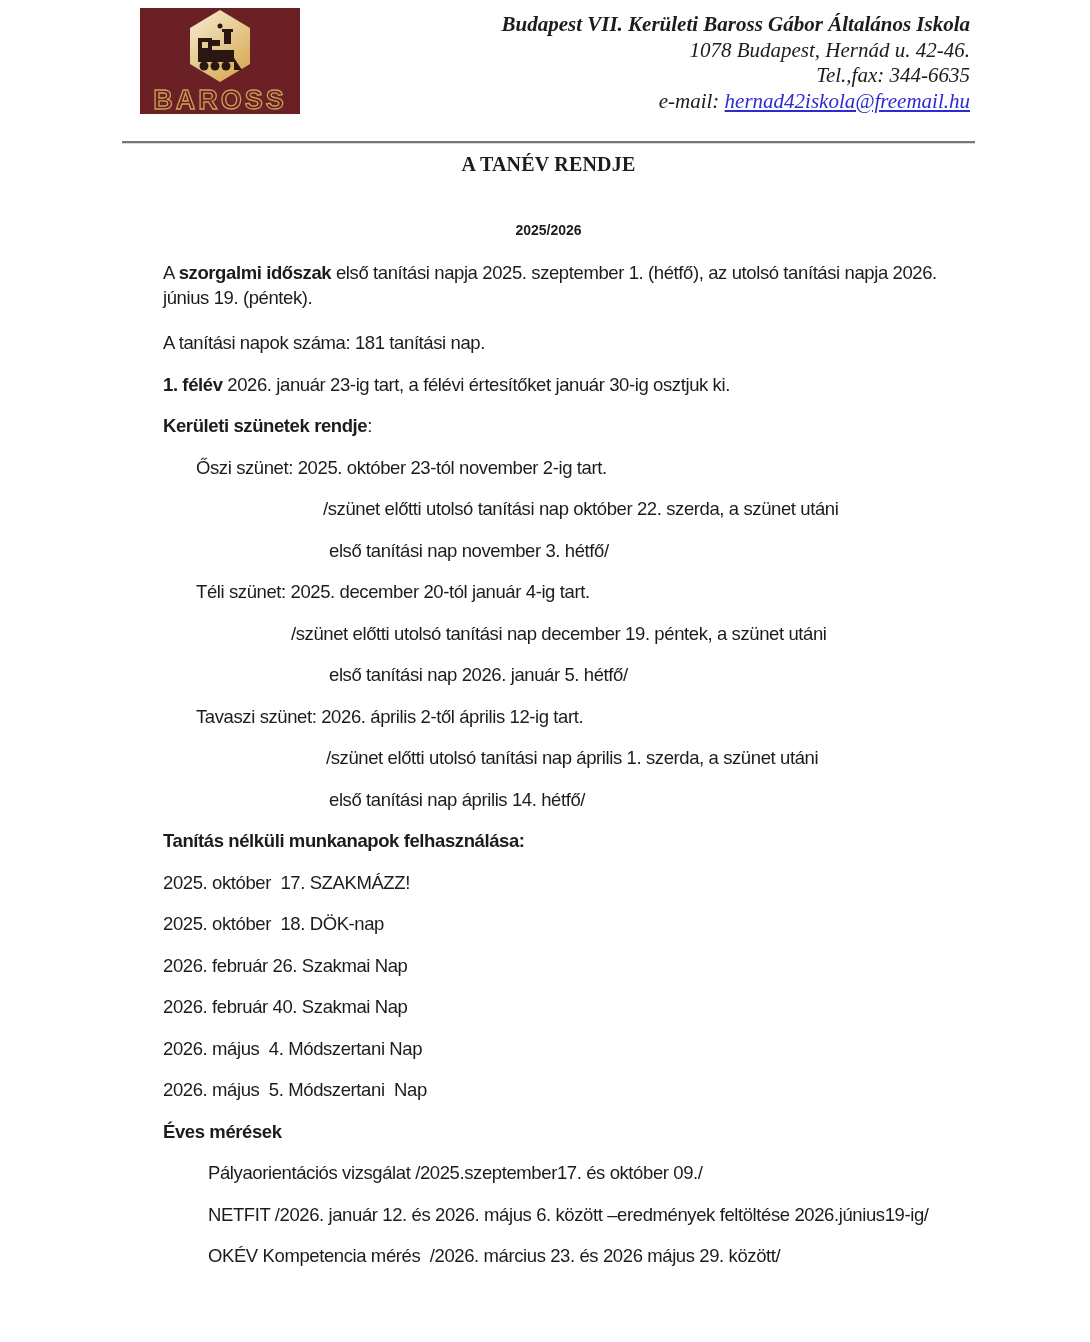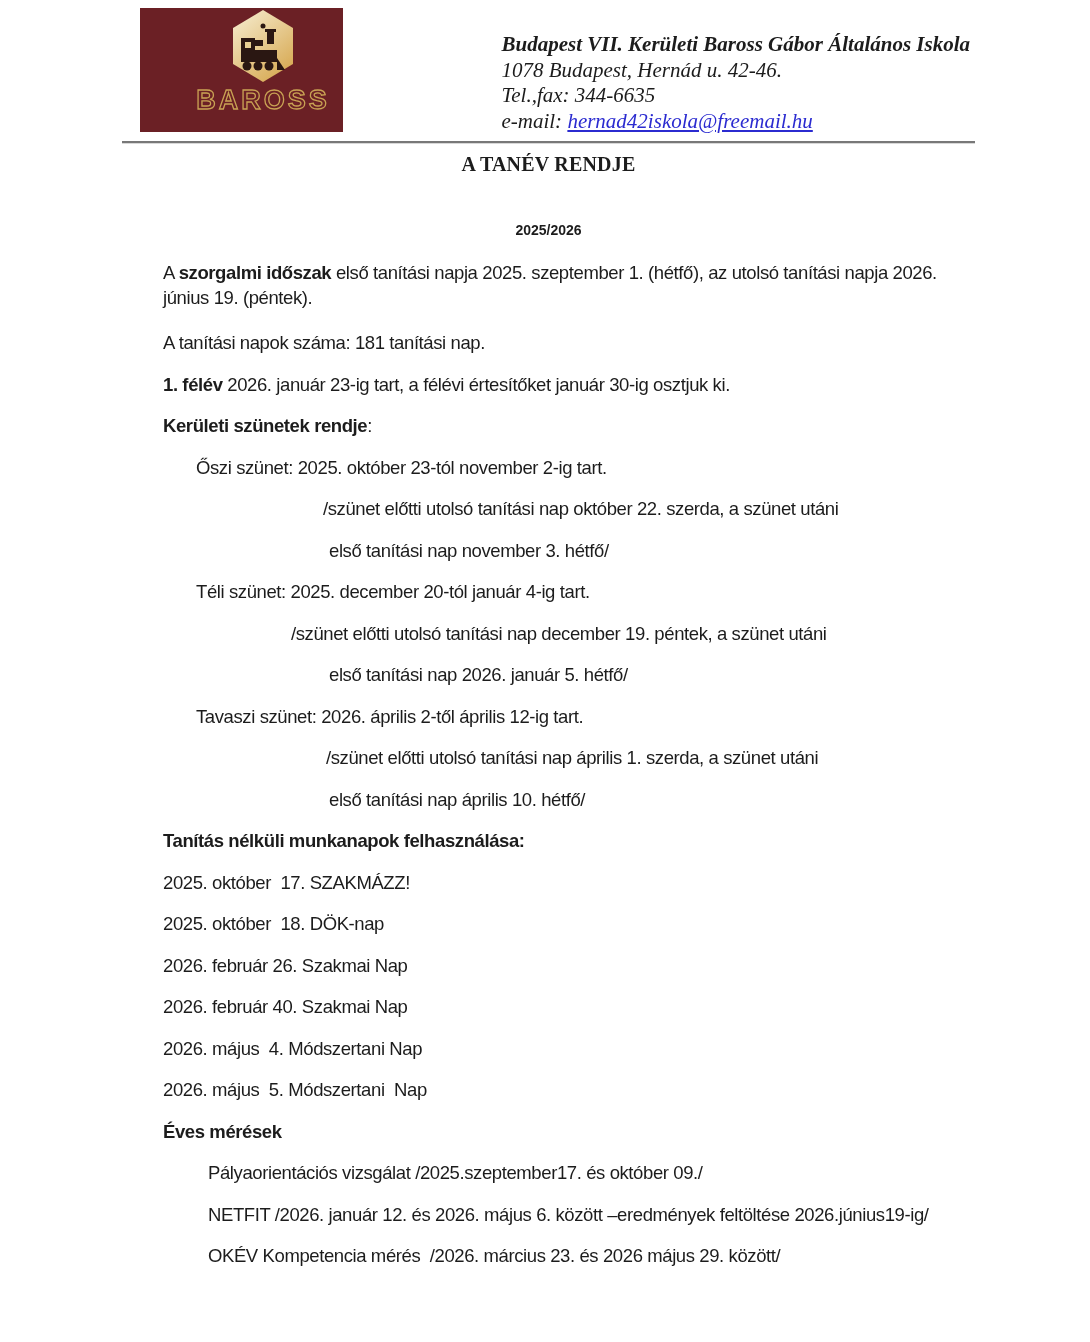--- a/index.html
+++ b/index.html
@@ -7,25 +7,25 @@
     width:1090px;height:1342px;background:#ffffff;color:#1c1c1c;
     font-family:"Liberation Sans",sans-serif;position:relative;overflow:hidden;
     box-sizing:border-box;
   }
   
   header{
     display:flex;justify-content:space-between;align-items:flex-start;
     height:141px;box-sizing:border-box;padding:8px 120px 0 140px;
   }
   .logo{
-    width:160px;height:124px;background:#6b2025;flex:0 0 auto;padding-left:43px;
+    width:160px;height:106px;background:#6b2025;flex:0 0 auto;
   }
   .header-text{
-    font-family:"Liberation Serif",serif;font-style:italic;
-    font-size:21px;line-height:25.5px;margin-top:24px;white-space:nowrap;
+    text-align:right;font-family:"Liberation Serif",serif;font-style:italic;
+    font-size:21px;line-height:25.5px;margin-top:4px;white-space:nowrap;
   }
   .school-name{font-weight:bold;}
   .email-link{color:#2b2bd0;text-decoration:underline;}
   .divider{
     border:none;border-top:2px solid #787878;border-bottom:1px solid #d8d8d8;
     margin:0 115px 0 122px;height:0;
   }
   
   .centered{margin:8px 115px 0 122px;text-align:center;}
   h1.centered{font-size:20px;font-weight:bold;line-height:24px;letter-spacing:.2px;font-family:Liberation Serif, serif;}
@@ -103,21 +103,21 @@
       <p class="ind-break">Őszi szünet: 2025. október 23-tól november 2-ig tart.</p>
       <p class="ind-d1a">/szünet előtti utolsó tanítási nap október 22. szerda, a szünet utáni</p>
       <p class="ind-d2">első tanítási nap november 3. hétfő/</p>
 
       <p class="ind-break">Téli szünet: 2025. december 20-tól január 4-ig tart.</p>
       <p class="ind-d1b">/szünet előtti utolsó tanítási nap december 19. péntek, a szünet utáni</p>
       <p class="ind-d2">első tanítási nap 2026. január 5. hétfő/</p>
 
       <p class="ind-break">Tavaszi szünet: 2026. április 2-től április 12-ig tart.</p>
       <p class="ind-d1c">/szünet előtti utolsó tanítási nap április 1. szerda, a szünet utáni</p>
-      <p class="ind-d2">első tanítási nap április 10. hétfő/</p>
+      <p class="ind-d2">első tanítási nap április 14. hétfő/</p>
 
       <p><strong>Tanítás nélküli munkanapok felhasználása:</strong></p>
 
       <p>2025. október  17. SZAKMÁZZ!</p>
       <p>2025. október  18. DÖK-nap</p>
       <p>2026. február 26. Szakmai Nap</p>
       <p>2026. február 40. Szakmai Nap</p>
       <p>2026. május  4. Módszertani Nap</p>
       <p>2026. május  5. Módszertani  Nap</p>
 

